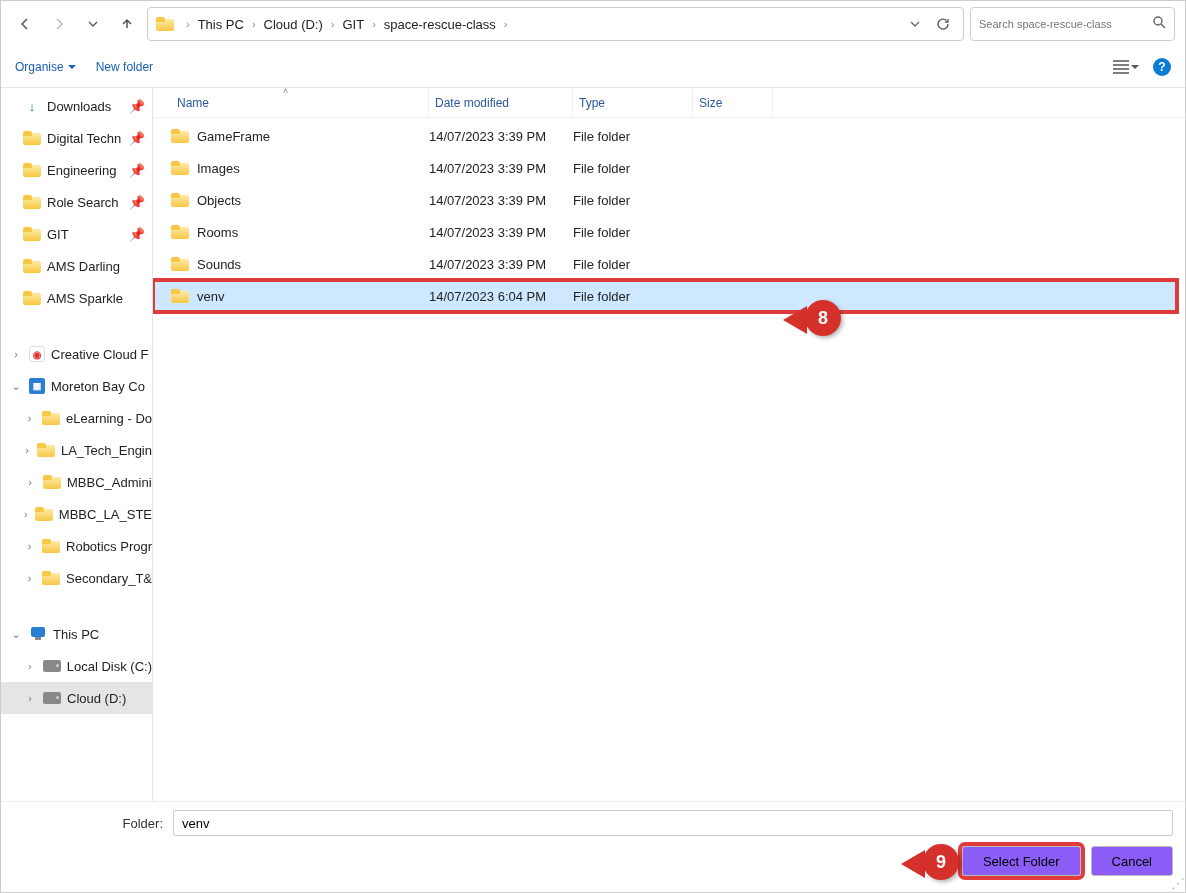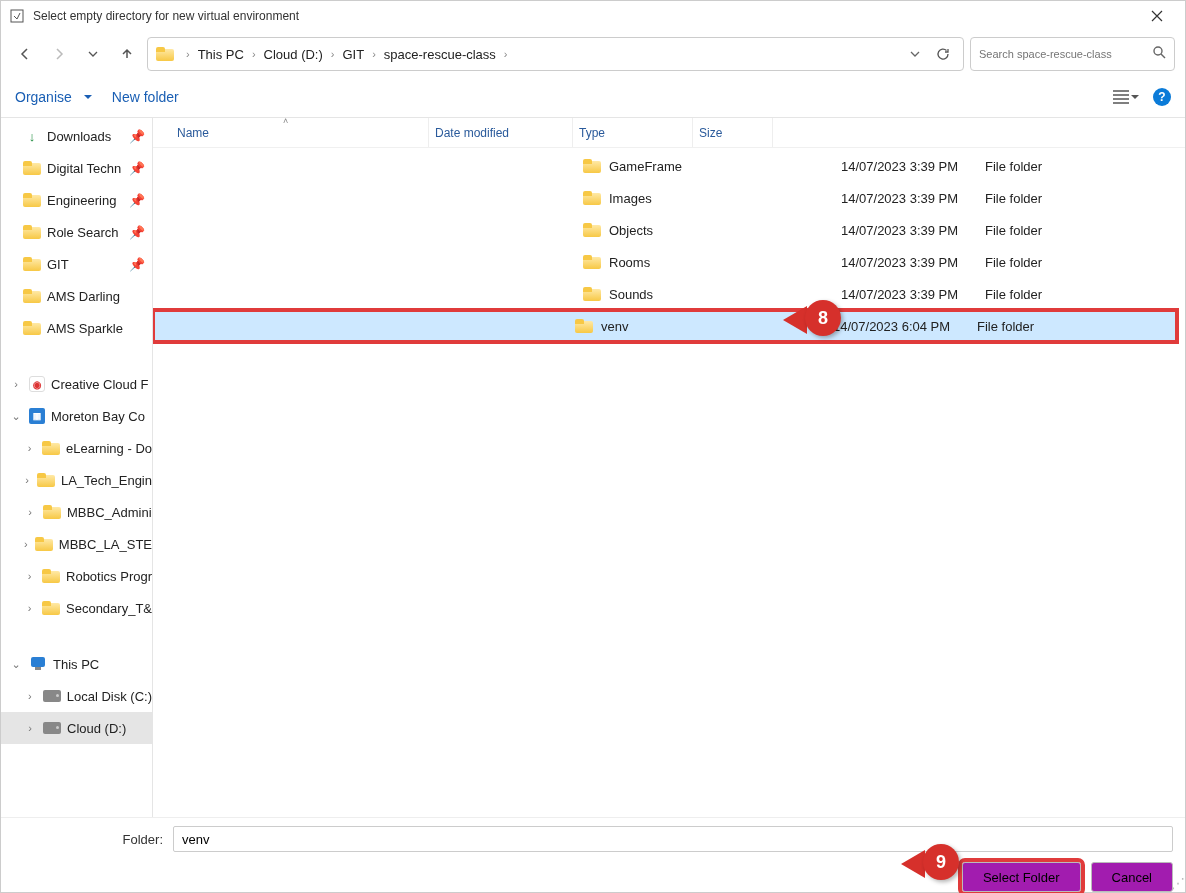--- a/index.html
+++ b/index.html
@@ -16,21 +16,21 @@
 .addrbox .ficon { margin:0 6px 0 2px; }
 .crumb { font-size:13px; color:#222; cursor:pointer; padding:0 2px;}
 .sep { color:#888; padding: 0 6px; font-size:11px;}
 .addrspacer{flex:1;}
 .addrtool{width:28px;height:28px;display:flex;align-items:center;justify-content:center;color:#555;cursor:pointer;}
 .searchbox { width:205px; height:34px; border:1px solid #ccc; border-radius:4px; display:flex; align-items:center; padding:0 8px;}
 .searchbox input { border:none; outline:none; flex:1; font-size:11px; color:#666; background:transparent;}
 .searchbox .sicon { color:#666; }
 .toolbar { height:40px; display:flex; align-items:center; padding:0 14px; gap:14px;}
 .tool-left { display:flex; align-items:center; gap:20px;}
-.tool-link { font-size:14px; color:#1a5fb4; cursor:pointer; display:flex;align-items:center;gap:12px;}
+.tool-link { font-size:12px; color:#1a5fb4; cursor:pointer; display:flex;align-items:center;gap:4px;}
 .tool-right { margin-left:auto; display:flex; align-items:center; gap:14px;}
 .viewbtn{color:#555;cursor:pointer;display:flex;align-items:center;gap:2px;}
 .helpbtn{width:18px;height:18px;border-radius:50%;background:#0b7bd8;color:#fff;display:flex;align-items:center;justify-content:center;font-size:12px;font-weight:bold;cursor:pointer;}
 .body { flex:1; display:flex; min-height:0; border-top:1px solid #e5e5e5;}
 .sidebar { width:152px; border-right:1px solid #e5e5e5; overflow:hidden; font-size:13px; color:#222; padding-top:2px;}
 .side-item { height:32px; display:flex; align-items:center; padding-left:8px; gap:6px; cursor:pointer; white-space:nowrap;}
 .side-item.selected{background:#e5e5e5;}
 .side-item .exp { width:14px; color:#777; font-size:11px; text-align:center;}
 .side-item .pin { margin-left:auto; margin-right:6px; color:#888;}
 .side-indent1 { padding-left:22px;}
@@ -48,58 +48,43 @@
 .mb-ico{width:16px;height:16px;display:inline-flex;align-items:center;justify-content:center;background:#2a7fd4;border-radius:2px;color:#fff;font-size:9px;font-weight:bold;flex-shrink:0;}
 .filepane { flex:1; display:flex; flex-direction:column; min-width:0;}
 .colhdr { height:30px; display:flex; align-items:center; font-size:12px; color:#2a5a9b; border-bottom:1px solid #f0f0f0; padding-left:18px;}
 .col-name{width:258px; position:relative;}
 .col-date{width:144px;}
 .col-type{width:120px;}
 .col-size{width:80px;}
 .colhdr > div{border-right:1px solid #eee; height:100%; display:flex;align-items:center; padding-left:6px;}
 .sort-ind{position:absolute; left:112px; top:-2px; font-size:9px; color:#888;}
 .filelist{flex:1; overflow:auto; padding-top:2px;}
-.frow{height:32px; display:flex; align-items:center; font-size:13px; color:#222; padding-left:18px; cursor:pointer;justify-content:flex-end;}
+.frow{height:32px; display:flex; align-items:center; font-size:13px; color:#222; padding-left:18px; cursor:pointer;}
 .frow .col-name{display:flex;align-items:center;gap:8px;}
 .frow.selected{background:#cde8ff;}
 .frow.highlighted{outline:4px solid #e03b3b; outline-offset:-2px; position:relative; margin-right:8px;}
 .annot-badge{position:absolute; width:36px;height:36px; border-radius:50%; background:#d6302b;color:#fff;display:flex;align-items:center;justify-content:center;font-size:18px;font-weight:600; box-shadow:2px 2px 4px rgba(0,0,0,0.3);}
 .annot-arrow{position:absolute;width:0;height:0;border-top:14px solid transparent;border-bottom:14px solid transparent;border-right:24px solid #d6302b;}
 .annot8-arrow{left:782px;top:305px;}
 .annot8-badge{left:804px;top:299px;}
 .annot9-arrow{left:900px;top:849px;z-index:5;}
 .annot9-badge{left:922px;top:843px;z-index:5;}
-.bottom{padding:8px 12px 0 12px; display:flex; flex-direction:column; gap:10px; border-top:1px solid #eee;}
+.bottom{padding:8px 12px 16px 12px; display:flex; flex-direction:column; gap:10px; border-top:1px solid #eee;}
 .folderrow{display:flex;align-items:center;gap:10px;}
 .folderrow label{font-size:13px; color:#333; width:150px; text-align:right;}
 .folderrow input{flex:1;height:26px;border:1px solid #ccc; padding:0 8px; font-size:13px; border-radius:2px;}
 .btnrow{display:flex; justify-content:flex-end; gap:10px;}
-.btn{height:30px; padding:0 20px; font-size:13px; border:1px solid #bbb; background:#a21caf; border-radius:3px; cursor:pointer;}
+.btn{height:30px; padding:0 20px; font-size:13px; border:1px solid #bbb; background:#8b5cf6; border-radius:3px; cursor:pointer;}
 .btn.primary{outline:4px solid #e03b3b;}
 .resize-grip{position:absolute;right:2px;bottom:2px;width:12px;height:12px;color:#bbb;font-size:14px;line-height:10px;pointer-events:none;}
 </style>
 </head>
 <body>
 
 <div class="window">
-  <div class="titlebar">
-    <span class="ticon">
-      <svg width="14" height="14" viewBox="0 0 14 14">
-          <rect x="1" y="1" width="12" height="12" fill="none" stroke="#555"></rect>
-          <path d="M4 7l3 3 3-6" stroke="#555" fill="none"></path>
-        </svg>
-    </span>
-    <span>Select empty directory for new virtual environment</span>
-    <span class="spacer"></span>
-    <span class="close">
-      <svg width="12" height="12" viewBox="0 0 12 12">
-          <path d="M1 1L11 11M11 1L1 11" stroke="#333" stroke-width="1.2"></path>
-        </svg>
-    </span>
-  </div>
 
   <div class="navrow">
     <span class="navbtn">
         <svg width="14" height="14" viewBox="0 0 14 14">
           <path d="M9 2L4 7l5 5" stroke="#555" fill="none" stroke-width="1.5"></path>
         </svg>
       </span>
     <span class="navbtn disabled">
         <svg width="14" height="14" viewBox="0 0 14 14">
           <path d="M5 2l5 5-5 5" stroke="#bbb" fill="none" stroke-width="1.5"></path>

